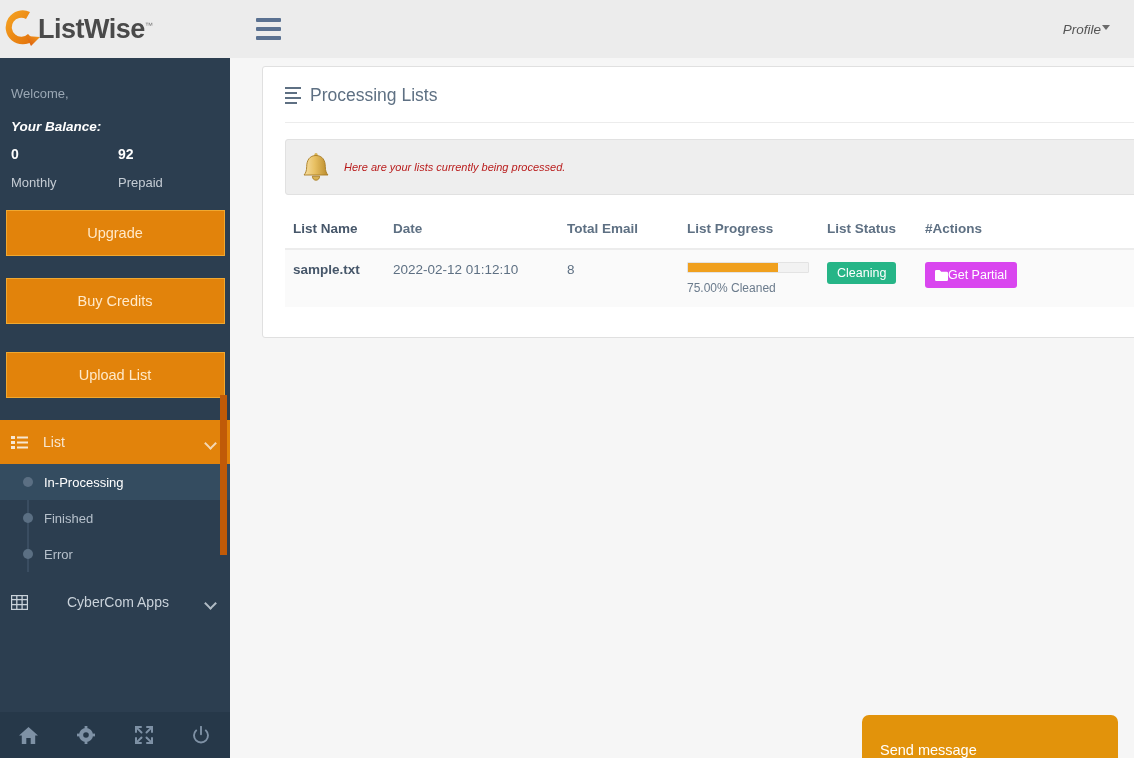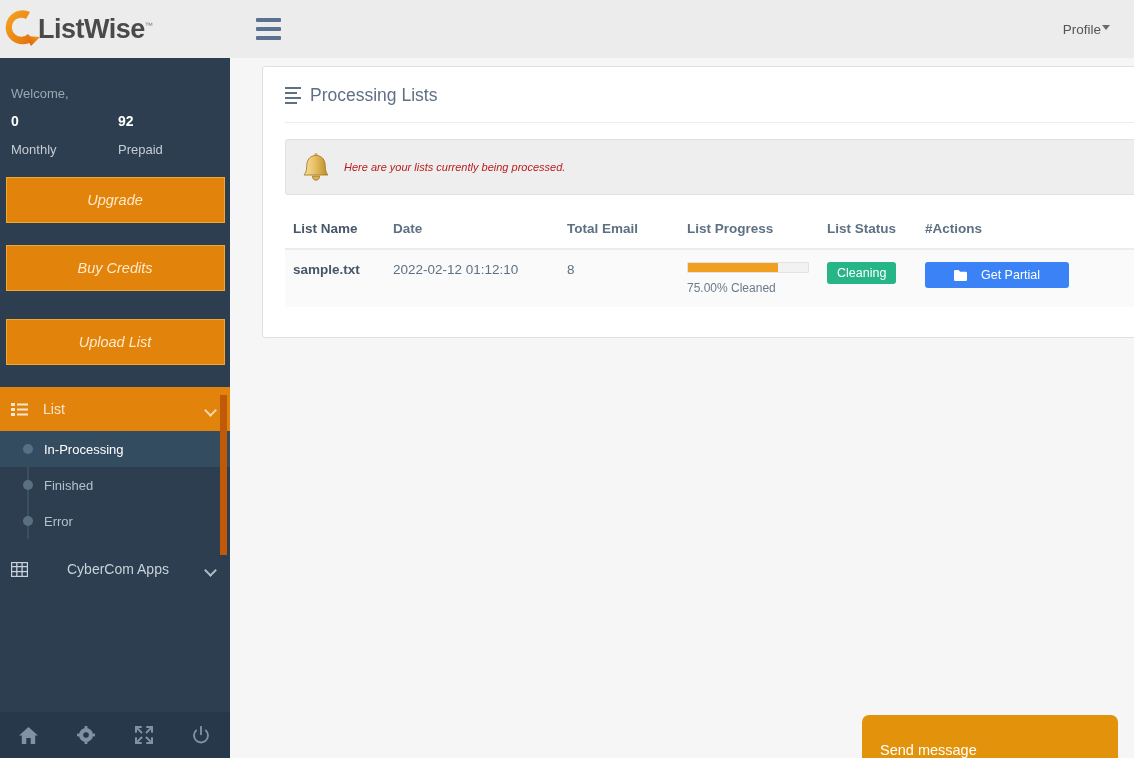--- a/index.html
+++ b/index.html
@@ -37,21 +37,21 @@
     display: flex; flex-direction: column; justify-content: space-between;
     cursor: pointer;
   }
   #hamburger span { display: block; height: 4px; background: #5a7191; border-radius: 1px; }
   #topbar-right {
     margin-left: auto; margin-right: 14px;
     display: flex; align-items: center;
   }
   #profile-menu {
     font-size: 13.5px; color: #555; cursor: pointer;
-    display: flex; align-items: flex-start; gap: 1px; padding: 6px 10px;
+    display: flex; align-items: flex-start; gap: 1px; padding: 6px 10px; font-style: italic;
   }
   .caret-dn {
     width: 0; height: 0; border-left: 4px solid transparent;
     border-right: 4px solid transparent; border-top: 5px solid #6b6b6b;
     margin-top: 3px;
   }
 
   
   #sidebar {
     position: absolute; left: 0; top: 58px; width: 230px; height: 700px;
@@ -73,21 +73,21 @@
     display: flex; padding: 12px 0 0 11px;
   }
   .balance-col { width: 107px; }
   .balance-num { color: #fff; font-size: 14px; font-weight: bold; }
   .balance-lbl { color: #c5ccd4; font-size: 13px; padding-top: 13px; }
 
   .side-btn {
     display: block; width: 219px; margin: 0 auto;
     background: #e2830b; border: 1px solid #f0a830;
     color: #ffe9c9; font-size: 14.5px; text-align: center;
-    padding: 14px 0; cursor: pointer; font-family: inherit; font-style: italic;
+    padding: 14px 0; cursor: pointer; font-family: inherit;
   }
   #btn-upgrade { margin-top: 20px; }
   #btn-buycredits { margin-top: 22px; }
   #btn-uploadlist { margin-top: 28px; }
 
   #nav-list { margin-top: 22px; }
   .nav-main {
     display: flex; align-items: center; height: 44px;
     padding: 0 14px 0 11px; cursor: pointer;
     color: #c9d2da; font-size: 14px;
@@ -197,23 +197,23 @@
     border: 1px solid #e3e3e3; border-radius: 1px; overflow: hidden;
   }
   .prog-inner { height: 100%; background: #f0a01e; }
   .prog-label { font-size: 12px; color: #6b7b8c; padding-top: 8px; }
 
   .badge {
     display: inline-block; background: #26b587; color: #fff;
     font-size: 12.5px; padding: 4px 10px; border-radius: 3px; text-align: right;
   }
   .btn-blue {
-    display: inline-flex; align-items: center; gap: 14px;
-    background: #3b82f6; color: #fff; border: none; border-radius: 3px;
-    font-size: 12.5px; padding: 6px 29px; cursor: pointer;
+    display: inline-flex; align-items: center; gap: 0;
+    background: #d946ef; color: #fff; border: none; border-radius: 3px;
+    font-size: 12.5px; padding: 6px 10px; cursor: pointer;
     font-family: inherit;
   }
   .folder-ico { width: 13px; height: 11px; display: block; }
 
   
   #chat-widget {
     position: absolute; right: 16px; bottom: 0; width: 256px; height: 43px;
     background: #e2930b; border-radius: 7px 7px 0 0;
     display: flex; align-items: flex-end; padding-left: 18px;
     color: #fff; font-size: 14.5px; cursor: pointer;
@@ -256,20 +256,21 @@
       <span>Profile</span>
       <span class="caret-dn"></span>
     </div>
   </div>
 </div>
 
 <div id="sidebar">
   <div id="sidebar-scroll">
 
     <div class="welcome">Welcome,</div>
+    <div class="balance-title">Your Balance:</div>
 
     <div class="balance-grid">
       <div class="balance-col">
         <div class="balance-num">0</div>
         <div class="balance-lbl">Monthly</div>
       </div>
       <div class="balance-col">
         <div class="balance-num">92</div>
         <div class="balance-lbl">Prepaid</div>
       </div>

